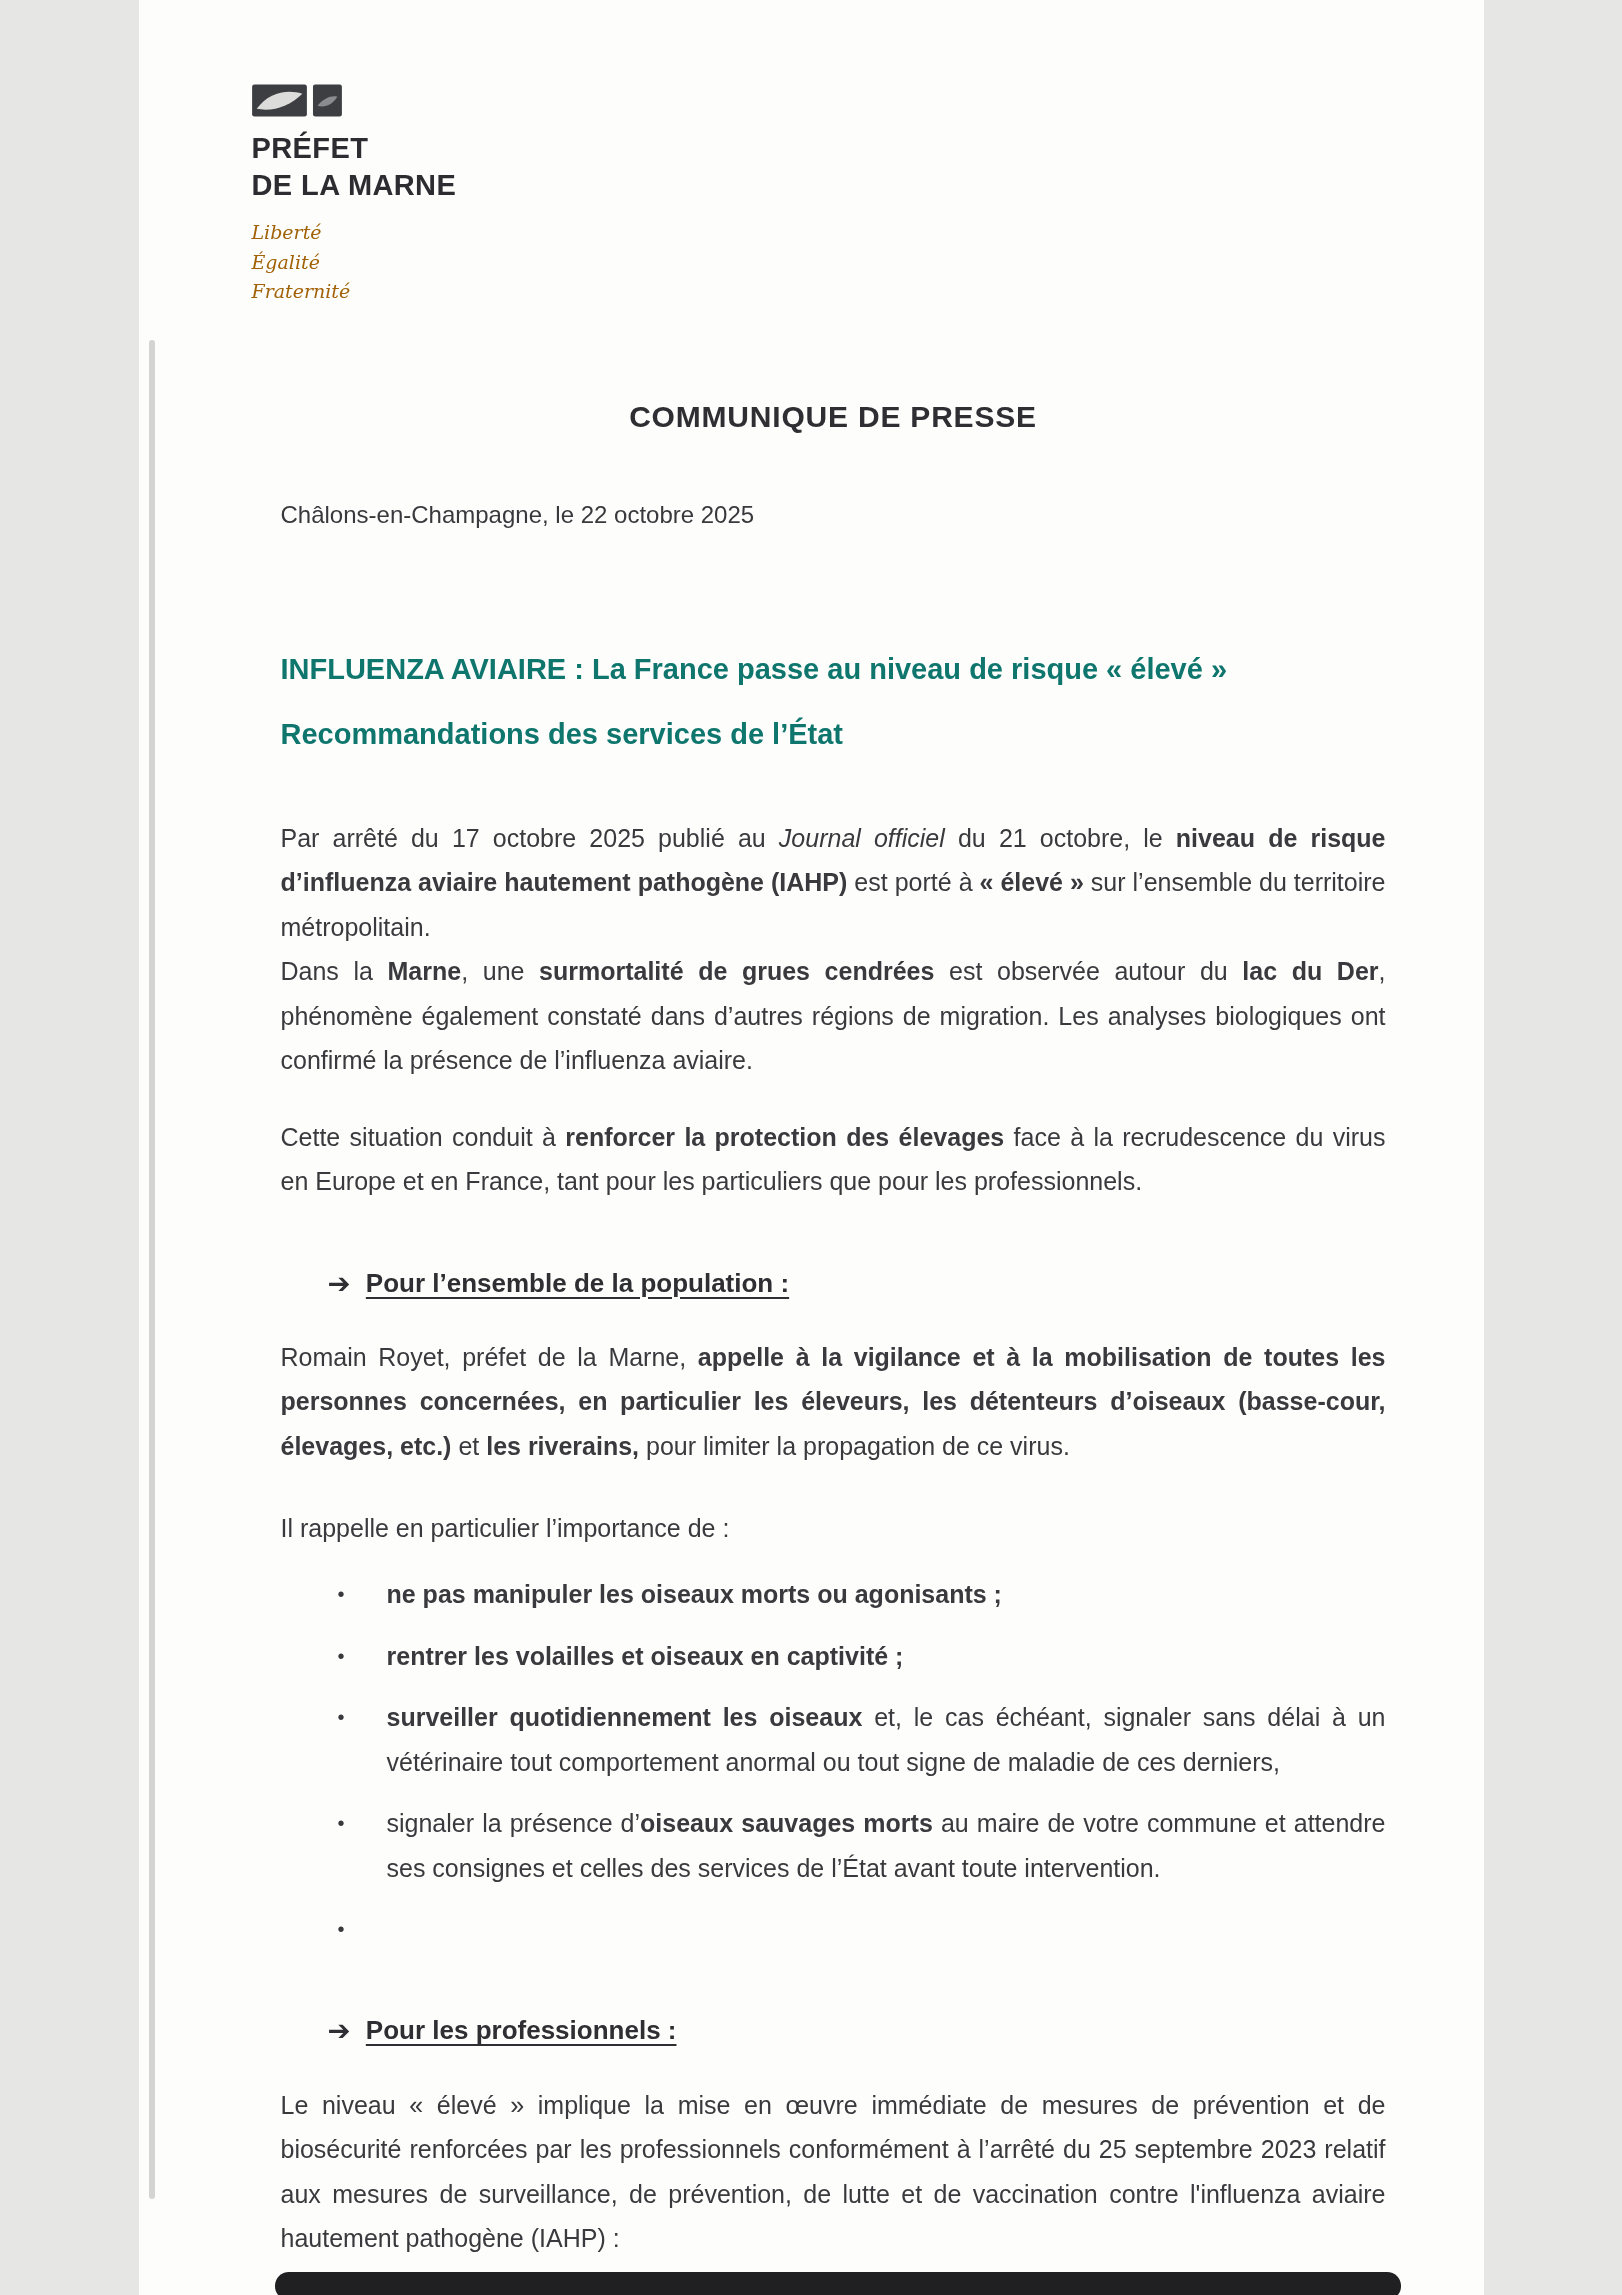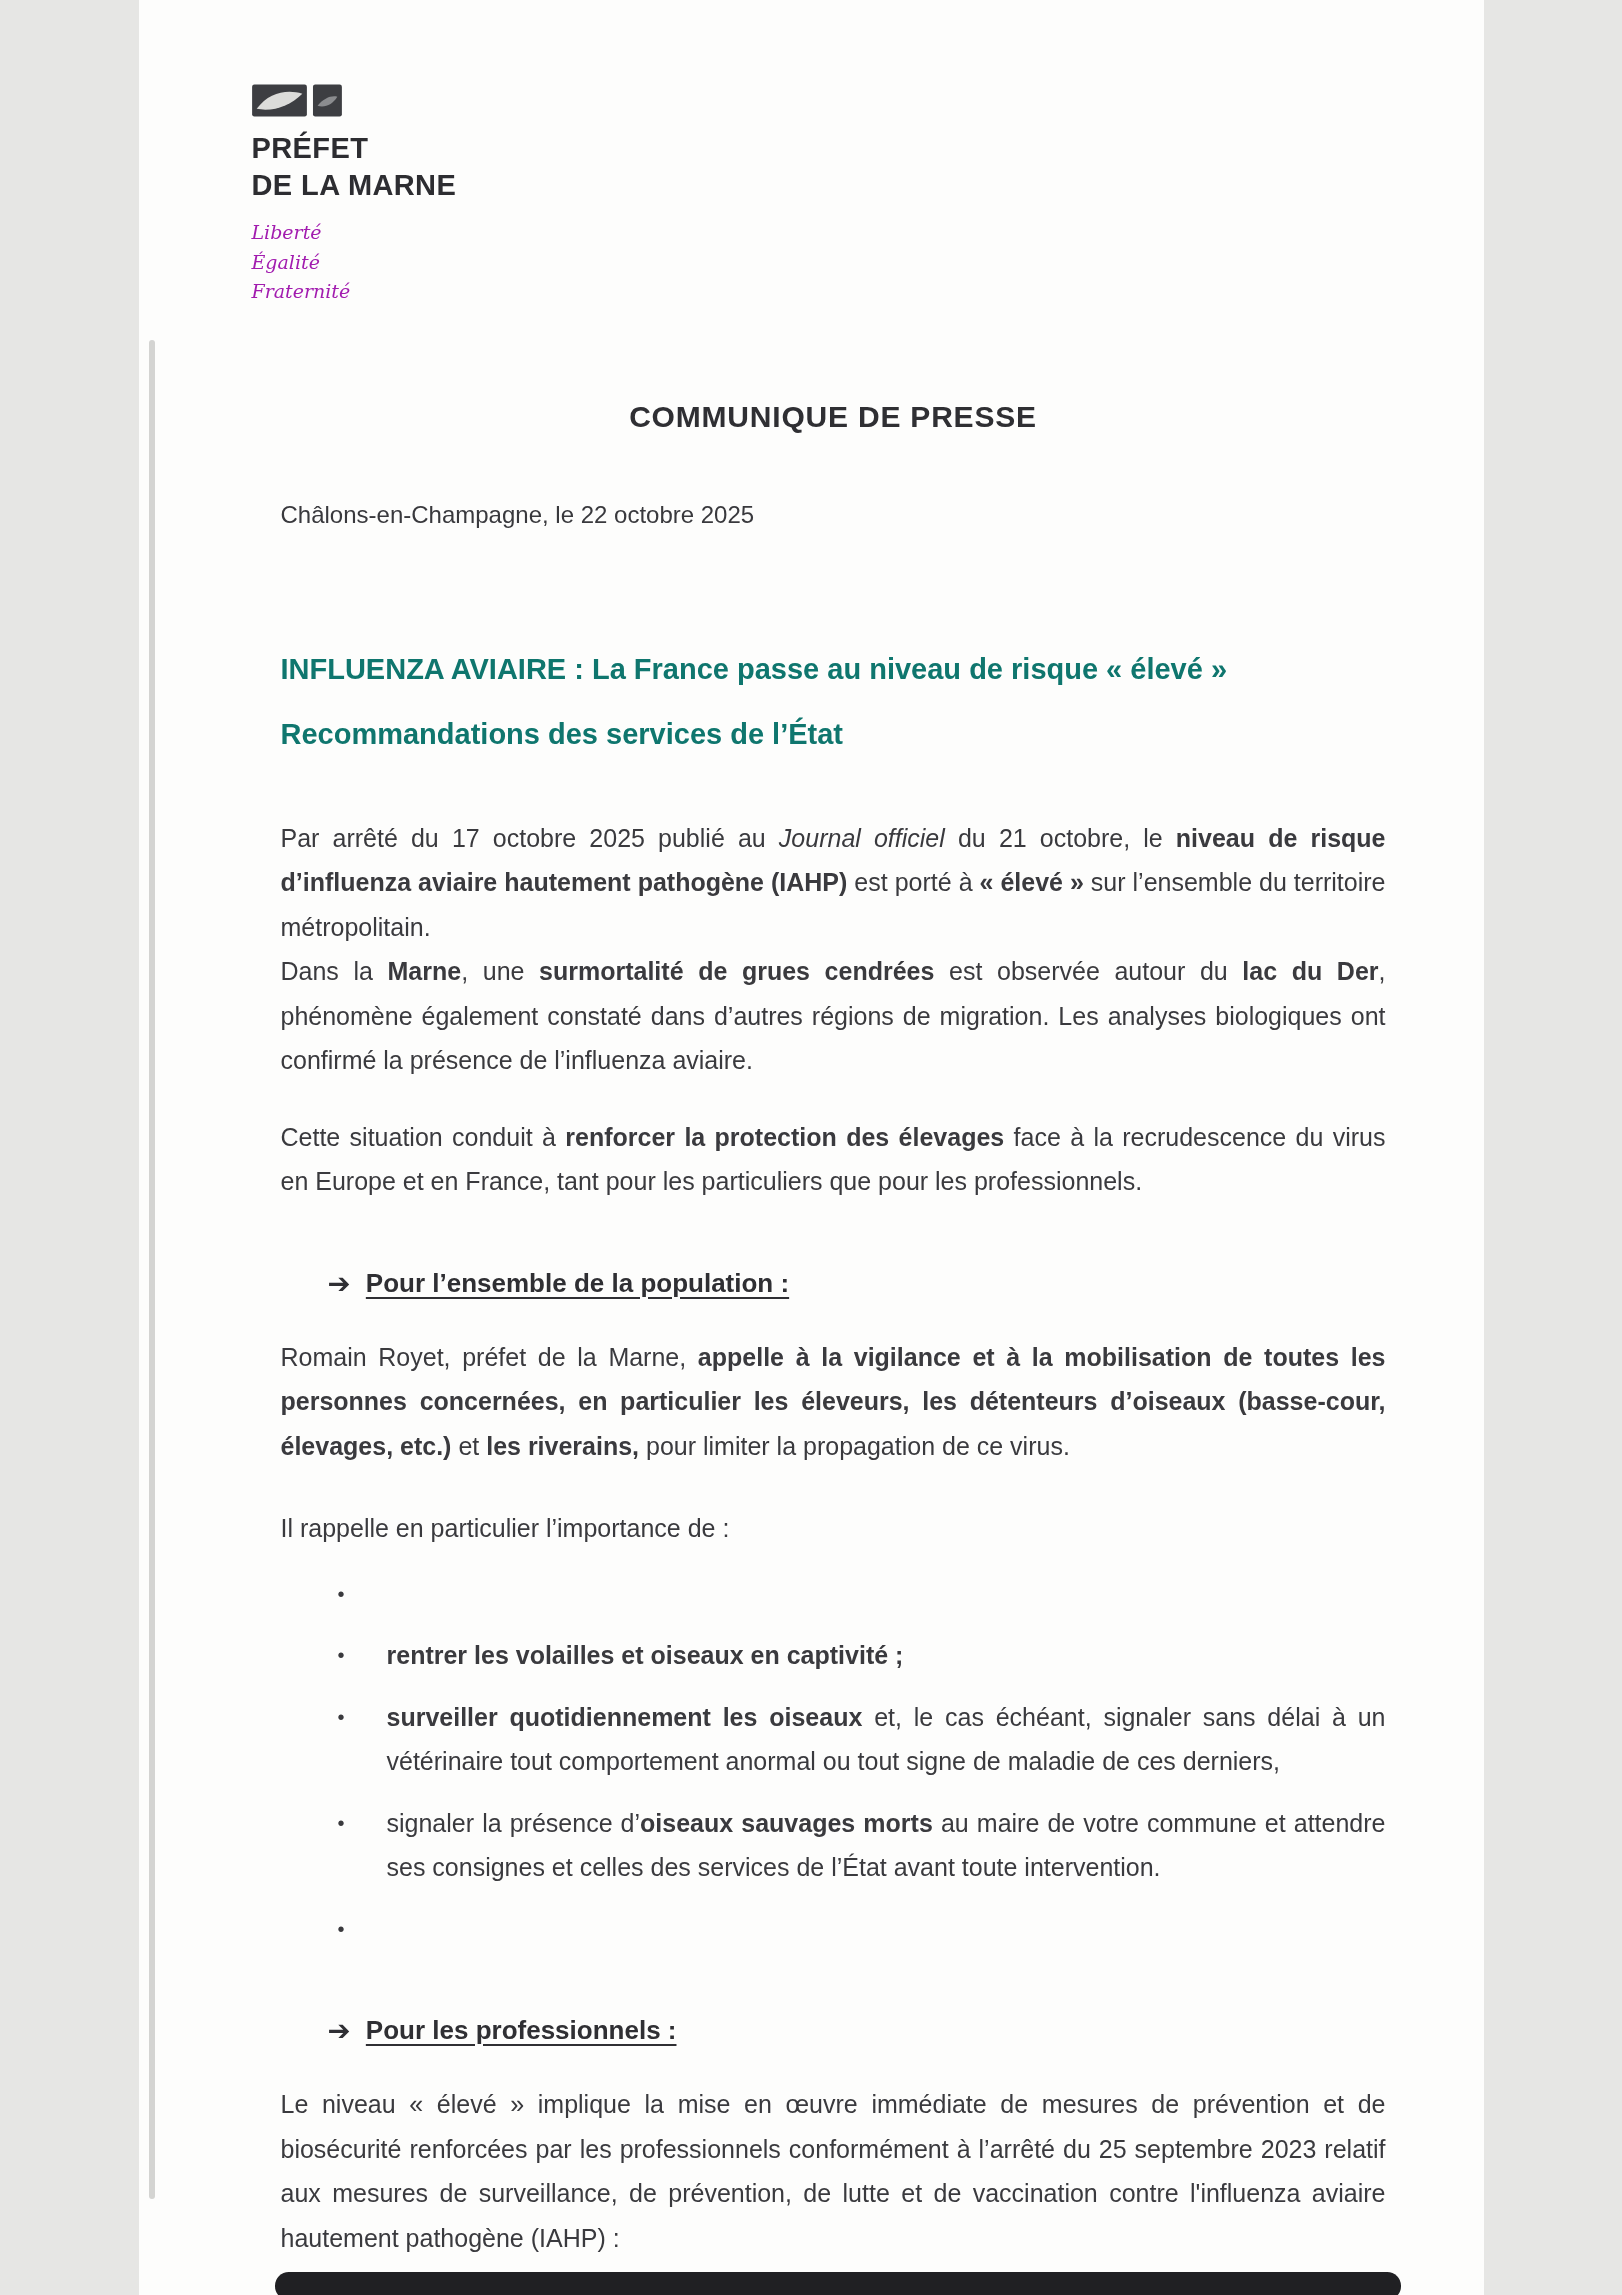--- a/index.html
+++ b/index.html
@@ -44,21 +44,21 @@
     line-height: 1.28;
     color: #2d2d31;
     letter-spacing: 0.4px;
   }
   .motto {
     margin-top: 13.8px;
     font-family: "DejaVu Serif", serif;
     font-style: italic;
     font-size: 19px;
     line-height: 1.55;
-    color: #a21caf;
+    color: #a16207;
   }
 
   
   .content { position: absolute; top: 0; left: 0; right: 0; padding: 392px 98px 0 142px; }
 
   .doc-title {
     margin: 8px;
     text-align: center;
     font-size: 30px;
     font-weight: 700;
@@ -164,20 +164,21 @@
         <span class="heading-text">Pour l’ensemble de la population :</span>
       </div>
 
       <p class="para after-heading"><span>Romain Royet, préfet de la Marne, </span><span class="b">appelle à la vigilance et à la mobilisation de toutes les personnes concernées, en particulier les éleveurs, les détenteurs d’oiseaux (basse-cour, élevages, etc.)</span><span> et </span><span class="b">les riverains,</span><span> pour limiter la propagation de ce virus.</span></p>
 
       <p class="para gap-lg"><span>Il rappelle en particulier l’importance de :</span></p>
 
       <ul class="bullet-list">
         <li>
           <span class="marker">•</span>
+          <span><span class="b">ne pas manipuler les oiseaux morts ou agonisants ;</span></span>
         </li>
         <li>
           <span class="marker">•</span>
           <span><span class="b">rentrer les volailles et oiseaux en captivité ;</span></span>
         </li>
         <li>
           <span class="marker">•</span>
           <span><span class="b">surveiller quotidiennement les oiseaux</span><span> et, le cas échéant, signaler sans délai à un vétérinaire tout comportement anormal ou tout signe de maladie de ces derniers,</span></span>
         </li>
         <li>

